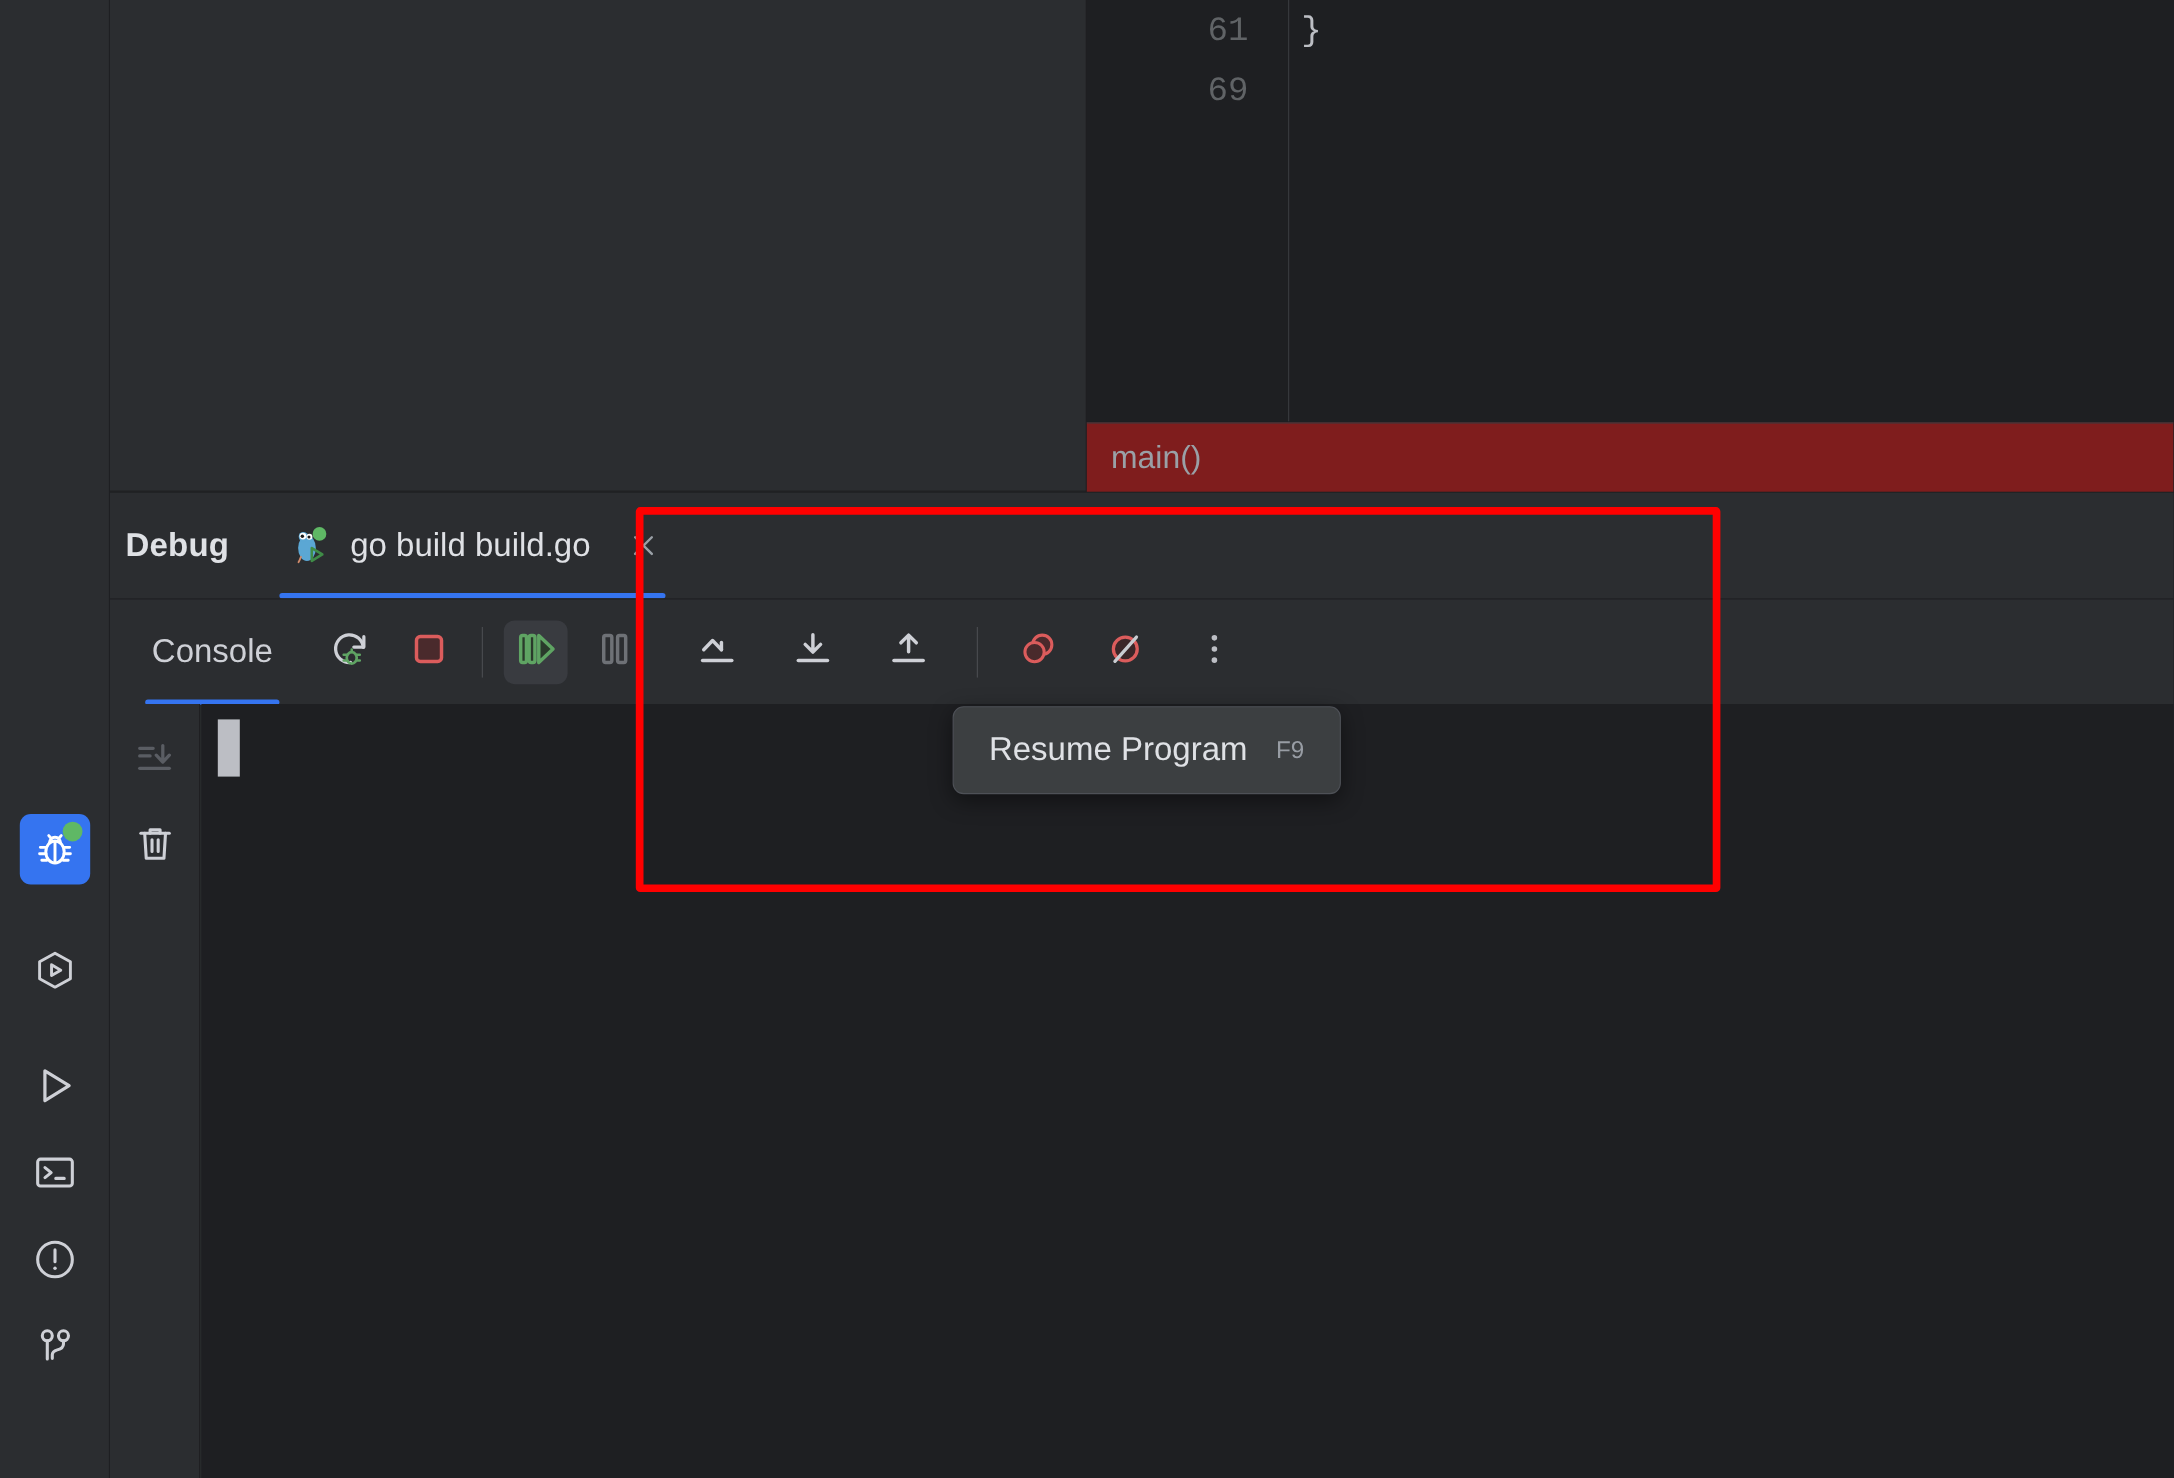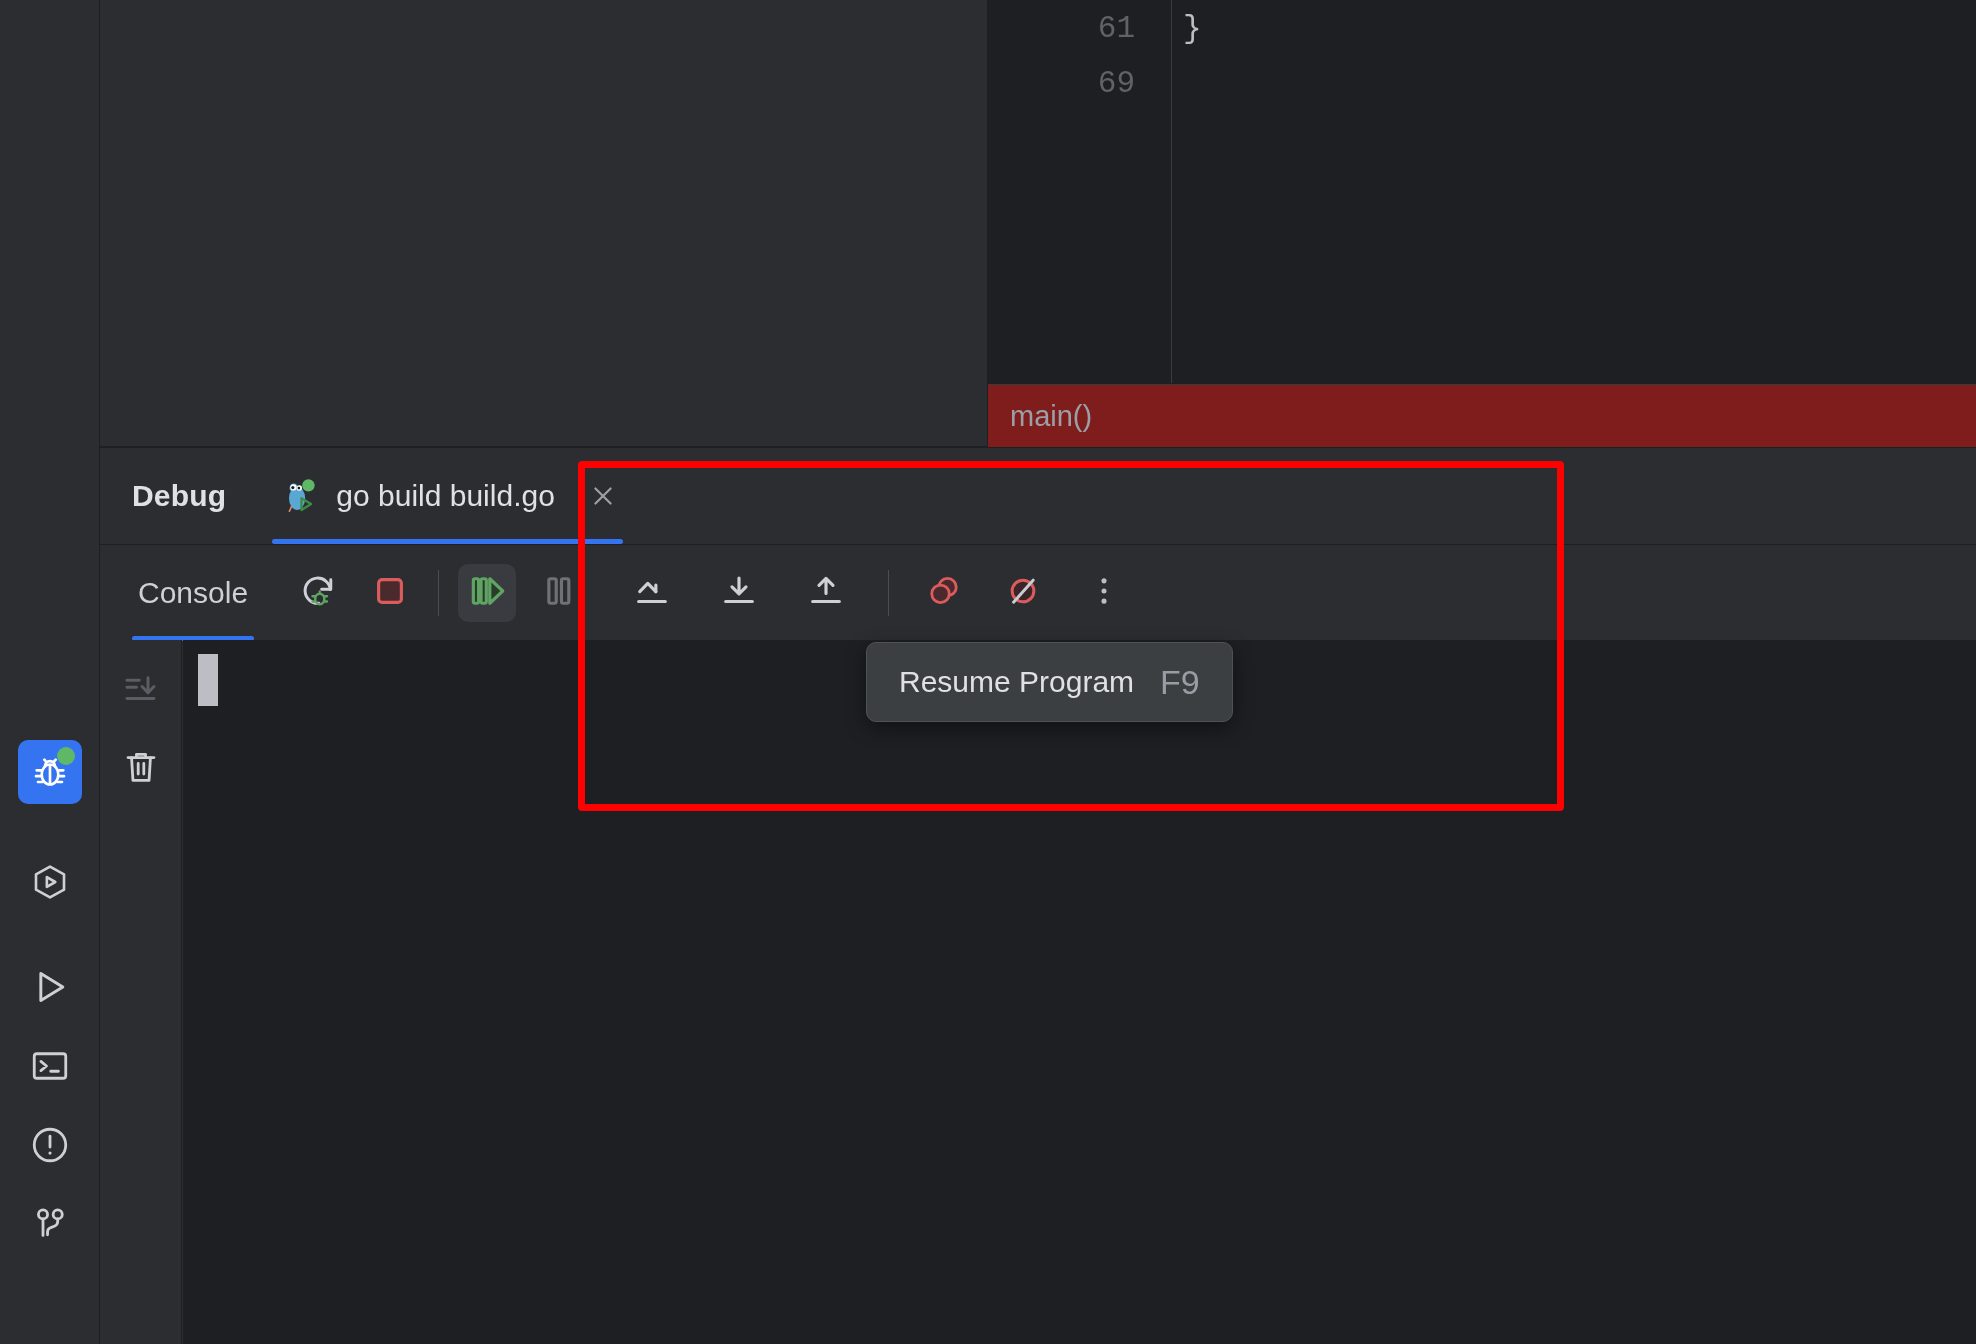--- a/index.html
+++ b/index.html
@@ -71,21 +71,21 @@
   .debug-window {
     position: absolute; left: 100px; top: 448px; width: 1876px; height: 896px;
     background: #2b2d30;
   }
   .debug-header {
     position: absolute; left: 0; top: 0; width: 100%; height: 96px;
     background: #2b2d30;
     display: flex; align-items: center;
   }
   .debug-title {
-    margin-left: 32px; color: #dfe1e5; font-size: 30px; font-weight: bold;
+    margin-left: 14px; color: #dfe1e5; font-size: 30px; font-weight: bold;
     letter-spacing: .2px;
   }
   .run-tab {
     position: relative; margin-left: 46px; height: 96px;
     display: flex; align-items: center; padding: 0 0 0 6px;
   }
   .run-tab .gopher { width: 44px; height: 44px; position: relative; margin-right: 14px;}
   .run-tab-label { color: #dfe1e5; font-size: 30px; }
   .run-tab-close {
     margin-left: 28px; width: 40px; height: 40px;
@@ -143,21 +143,21 @@
 
   
   .tooltip {
     position: absolute; left: 866px; top: 642px;
     height: 80px; padding: 0 32px;
     background: #3c3f41; border: 1px solid #4e5157; border-radius: 10px;
     display: flex; align-items: center; gap: 26px;
     box-shadow: 0 6px 20px rgba(0,0,0,.45);
   }
   .tooltip-text { color: #dfe1e5; font-size: 30px; white-space: nowrap; }
-  .tooltip-shortcut { color: #989da4; font-size: 34px; }
+  .tooltip-shortcut { color: #989da4; font-size: 22px; }
 
   
   .annot-box {
     position: absolute; left: 578px; top: 461px; width: 986px; height: 350px;
     border: 7px solid #ff0000; border-radius: 4px;
     pointer-events: none;
   }
 </style>
 </head>
 <body>

